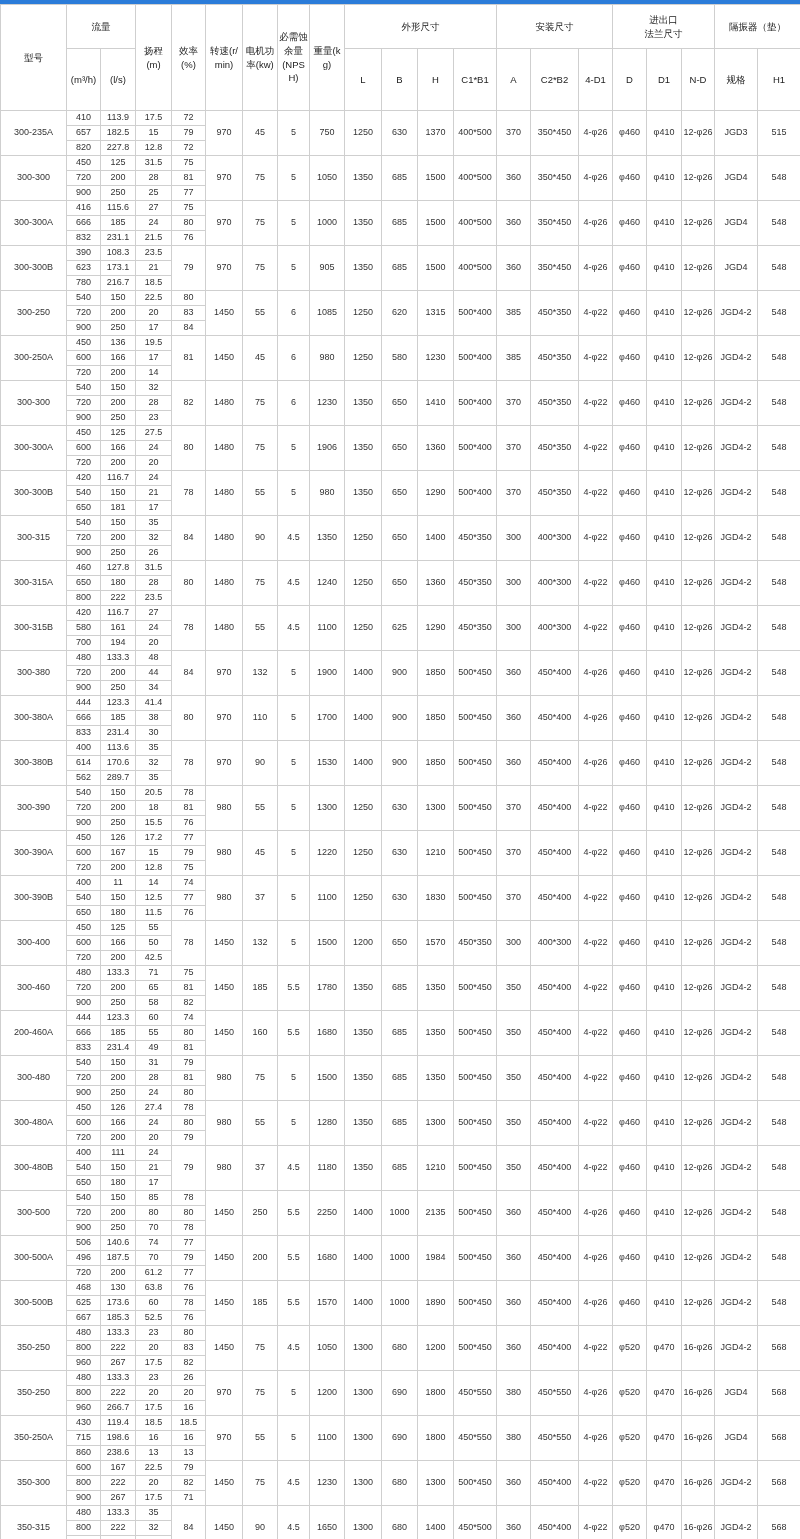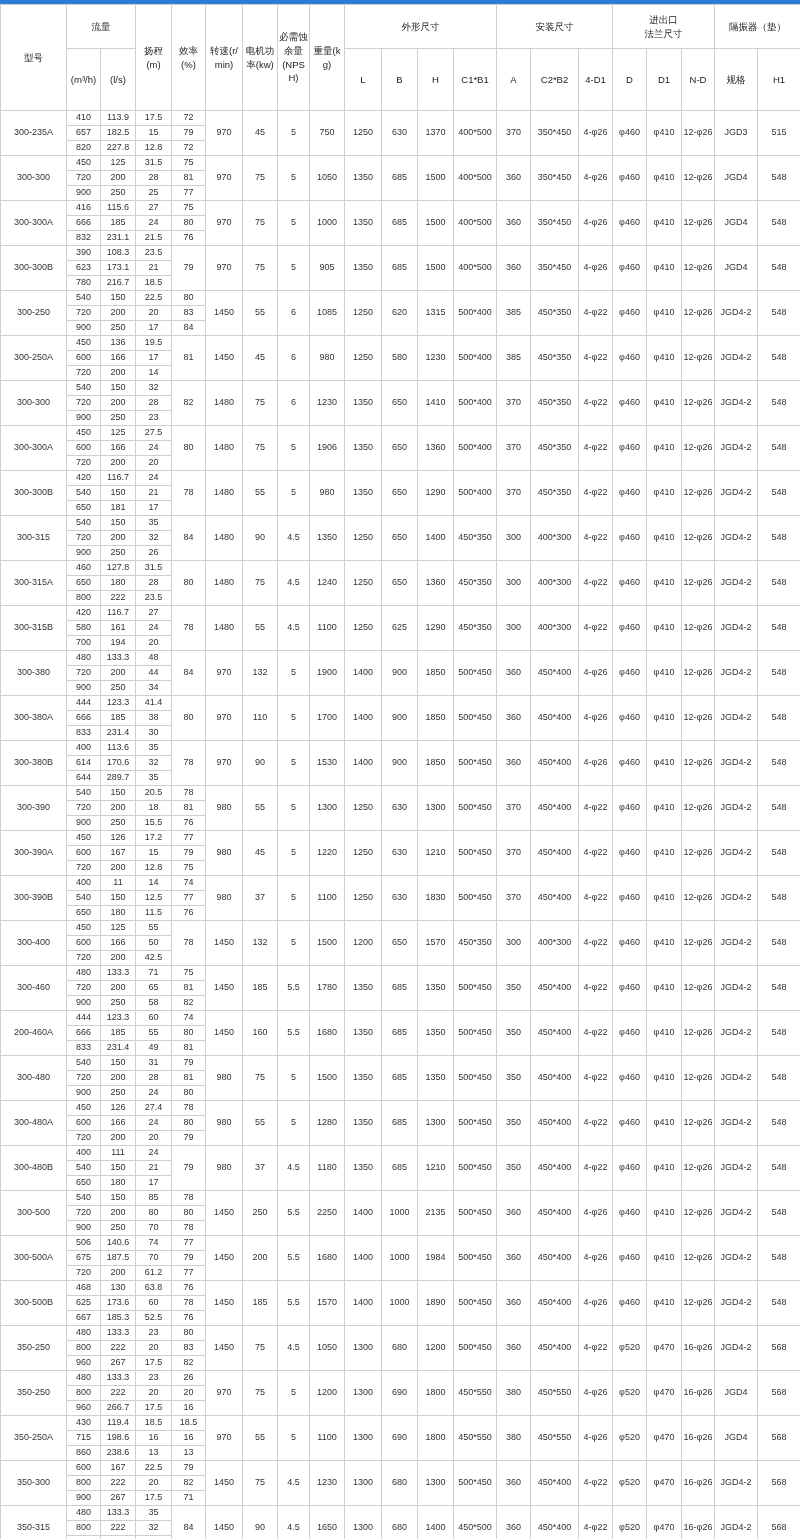--- a/index.html
+++ b/index.html
@@ -593,21 +593,21 @@
         <td rowspan="3">12-φ26</td>
         <td rowspan="3">JGD4-2</td>
         <td rowspan="3">548</td>
       </tr>
       <tr>
         <td>614</td>
         <td>170.6</td>
         <td>32</td>
       </tr>
       <tr>
-        <td>644</td>
+        <td>562</td>
         <td>289.7</td>
         <td>35</td>
       </tr>
       <tr>
         <td rowspan="3">300-390</td>
         <td>540</td>
         <td>150</td>
         <td>20.5</td>
         <td>78</td>
         <td rowspan="3">980</td>
@@ -967,21 +967,21 @@
         <td rowspan="3">360</td>
         <td rowspan="3">450*400</td>
         <td rowspan="3">4-φ26</td>
         <td rowspan="3">φ460</td>
         <td rowspan="3">φ410</td>
         <td rowspan="3">12-φ26</td>
         <td rowspan="3">JGD4-2</td>
         <td rowspan="3">548</td>
       </tr>
       <tr>
-        <td>675</td>
+        <td>496</td>
         <td>187.5</td>
         <td>70</td>
         <td>79</td>
       </tr>
       <tr>
         <td>720</td>
         <td>200</td>
         <td>61.2</td>
         <td>77</td>
       </tr>

